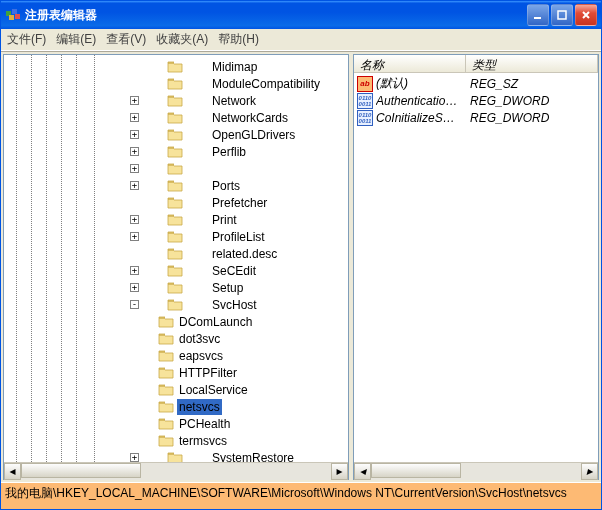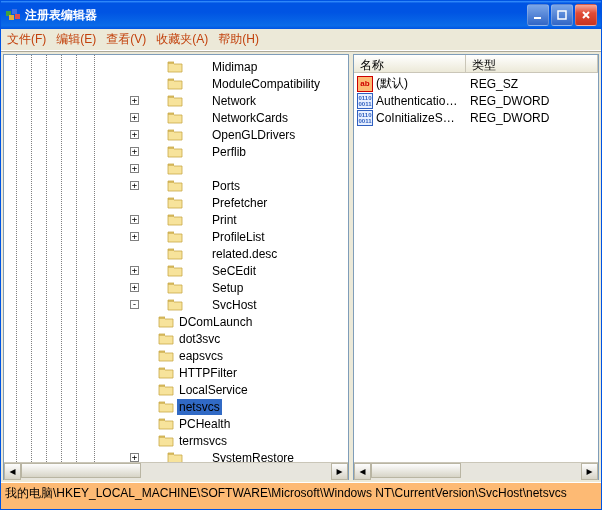--- a/index.html
+++ b/index.html
@@ -7,25 +7,25 @@
 .window{width:602px;height:510px;background:#ece9d8;border:1px solid #0054e3;position:relative;display:flex;flex-direction:column;}
 .titlebar{height:28px;background:linear-gradient(to bottom,#3a95ff 0%,#0054e3 8%,#0054e3 40%,#0a6be8 88%,#0054e3 100%);display:flex;align-items:center;padding:0 4px;color:#fff;}
 .titlebar .appicon{width:16px;height:16px;margin-right:4px;display:inline-block;}
 .titlebar .appicon svg{width:16px;height:16px;}
 .titlebar .title{flex:1;font-weight:bold;}
 .winbtns{display:flex;gap:2px;}
 .winbtn{width:22px;height:22px;border-radius:3px;border:1px solid #fff3;display:flex;align-items:center;justify-content:center;color:#fff;font-family:Arial;}
 .winbtn.min,.winbtn.max{background:linear-gradient(to bottom,#7ba6e8,#3166c6);}
 .winbtn.close{background:linear-gradient(to bottom,#f5a89a,#e14b37 40%,#c8341f);}
 .menubar{height:22px;background:#ece9d8;display:flex;align-items:center;padding:0 6px;border-bottom:1px solid #fff;}
-.menu{margin-right:10px;color:#c2410c;}
+.menu{margin-right:10px;color:#404040;}
 .mainarea{flex:1;display:flex;background:#ece9d8;border-top:1px solid #aca899;min-height:0;}
 .pane{background:#fff;border:1px solid #7f9db9;margin:2px;display:flex;flex-direction:column;min-height:0;}
 .treepane{width:346px;}
-.listpane{flex:1;}
+.listpane{flex:1;font-style:italic;}
 .treebody{flex:1;overflow:hidden;position:relative;white-space:nowrap;padding-top:3px;}
 .guide{position:absolute;top:0;bottom:0;border-left:1px dotted #808080;}
 .g1{left:12px;}.g2{left:27px;}.g3{left:42px;}.g4{left:57px;}.g5{left:72px;}.g6{left:90px;}
 .node{display:flex;align-items:center;height:17px;padding-left:0;}
 .exp{width:9px;height:9px;border:1px solid #808080;background:#fff;color:#000;font-size:9px;line-height:7px;text-align:center;font-family:monospace;margin-right:4px;}
 .exp.none{border:none;background:transparent;}
 .folder{width:16px;height:14px;margin-right:3px;display:inline-block;position:relative;}
 .folder svg{width:16px;height:14px;display:block;}
 .label{padding:1px 2px;}
 .label.sel{background:#316ac5;color:#000000;}

